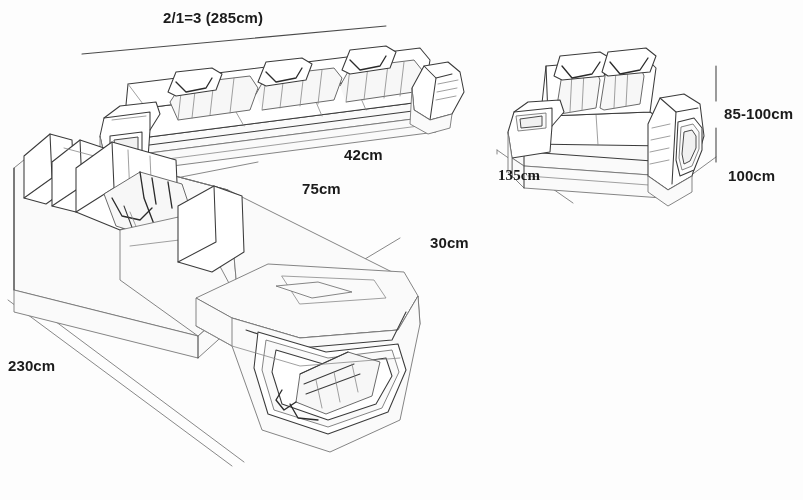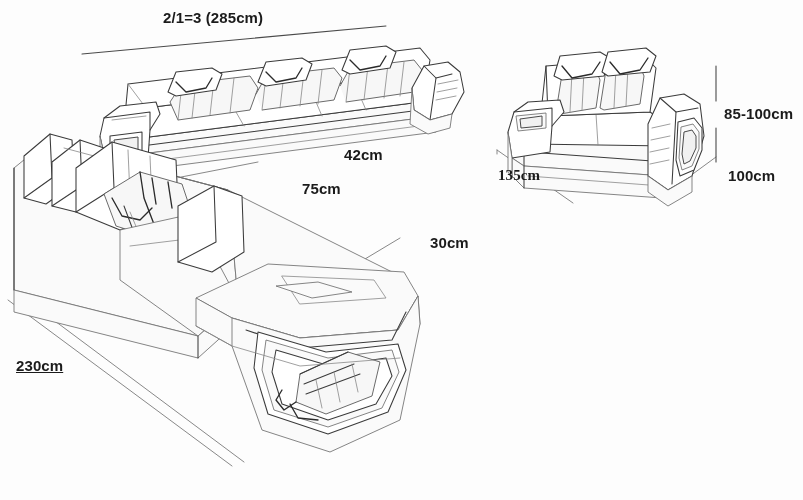--- a/index.html
+++ b/index.html
@@ -261,21 +261,21 @@
   </svg>
 
   <div class="dimlabel lbl-main" style="left:163px;top:9px;">2/1=3 (285cm)</div>
 
   <div class="dimlabel lbl-main" style="left:344px;top:146px;">42cm</div>
 
   <div class="dimlabel lbl-main" style="left:258px;top:180px;margin-left:44px;">75cm</div>
 
   <div class="dimlabel lbl-main" style="left:398px;top:234px;margin-left:32px;">30cm</div>
 
-  <div class="dimlabel lbl-main" style="left:16px;top:357px;text-decoration:underline;">230cm</div>
+  <div class="dimlabel lbl-main" style="left:8px;top:357px;">230cm</div>
 
   <div class="dimlabel lbl-main" style="left:498px;top:167px;font-family:Liberation Serif, serif;">135cm</div>
 
   <div class="dimlabel lbl-main" style="left:728px;top:167px;">100cm</div>
 
   <div class="dimlabel lbl-main" style="left:724px;top:105px;text-align:center;">85-100cm</div>
 
 </div>
 
 </body></html>

